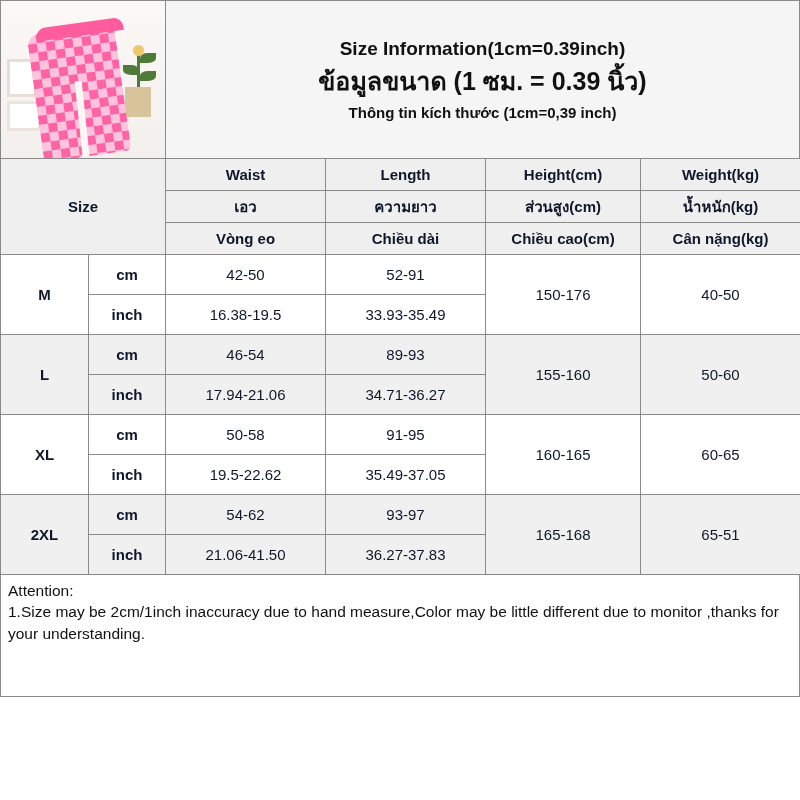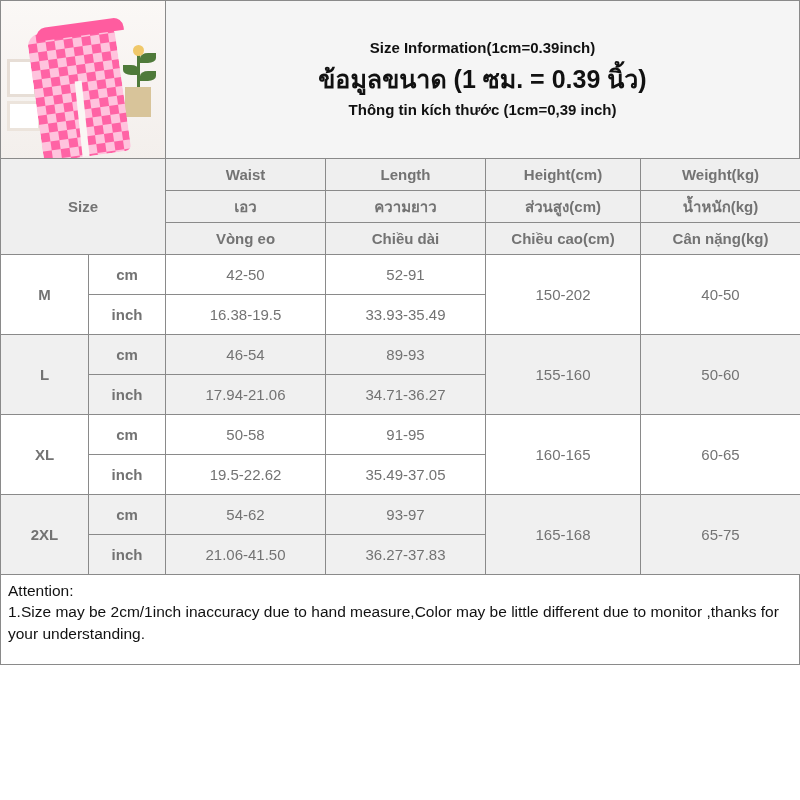--- a/index.html
+++ b/index.html
@@ -36,21 +36,21 @@
     flex: 1 1 auto;
     background: #f5f5f5;
     display: flex;
     flex-direction: column;
     align-items: center;
     justify-content: center;
     gap: 6px;
   }
   .title-line {
     font-weight: bold;
-    font-size: 15px;
+    font-size: 19px;
     color: #111;
     text-align: center;
     line-height: 1.25;
   }
   .title-line.th { font-size: 25px; }
   .title-line.vi { font-size: 15px; }
 
   
   .photo {
     position: absolute;
@@ -112,21 +112,21 @@
   table.size {
     border-collapse: collapse;
     width: 800px;
     table-layout: fixed;
   }
   table.size td, table.size th {
     border: 1px solid #8a8a8a;
     text-align: center;
     vertical-align: middle;
     font-size: 15px;
-    color: #737373;
+    color: #0f172a;
     padding: 2px 2px;
   }
   .c-size   { width: 88px; }
   .c-unit   { width: 77px; }
   .c-waist  { width: 160px; }
   .c-length { width: 160px; }
   .c-height { width: 155px; }
   .c-weight { width: 160px; }
 
   .hdr {
@@ -154,21 +154,21 @@
   
   .attention {
     width: 800px;
     border: 1px solid #8a8a8a;
     border-top: none;
     background: #ffffff;
     padding: 5px 7px 22px 7px;
     font-size: 15.5px;
     color: #111;
     line-height: 1.38;
-    height: 90px;
+    height: 122px;
   }
   .attention div { white-space: normal; }
 </style>
 </head>
 <body>
 
 <div id="sheet">
 
   <div class="header-row">
     <div class="thumb-cell">
@@ -221,21 +221,21 @@
         <td>Chiều dài</td>
         <td>Chiều cao(cm)</td>
         <td>Cân nặng(kg)</td>
       </tr>
 
       <tr class="datarow rowband-a">
         <td class="sizecell" rowspan="2">M</td>
         <td class="unitcell">cm</td>
         <td class="datacell">42-50</td>
         <td class="datacell">52-91</td>
-        <td class="datacell" rowspan="2">150-202</td>
+        <td class="datacell" rowspan="2">150-176</td>
         <td class="datacell" rowspan="2">40-50</td>
       </tr>
       <tr class="datarow rowband-a">
         <td class="unitcell">inch</td>
         <td class="datacell">16.38-19.5</td>
         <td class="datacell">33.93-35.49</td>
       </tr>
 
       <tr class="datarow rowband-b">
         <td class="sizecell" rowspan="2">L</td>
@@ -264,21 +264,21 @@
         <td class="datacell">19.5-22.62</td>
         <td class="datacell">35.49-37.05</td>
       </tr>
 
       <tr class="datarow rowband-b">
         <td class="sizecell" rowspan="2">2XL</td>
         <td class="unitcell">cm</td>
         <td class="datacell">54-62</td>
         <td class="datacell">93-97</td>
         <td class="datacell" rowspan="2">165-168</td>
-        <td class="datacell" rowspan="2">65-75</td>
+        <td class="datacell" rowspan="2">65-51</td>
       </tr>
       <tr class="datarow rowband-b">
         <td class="unitcell">inch</td>
         <td class="datacell">21.06-41.50</td>
         <td class="datacell">36.27-37.83</td>
       </tr>
     </tbody>
   </table>
 
   <div class="attention">

